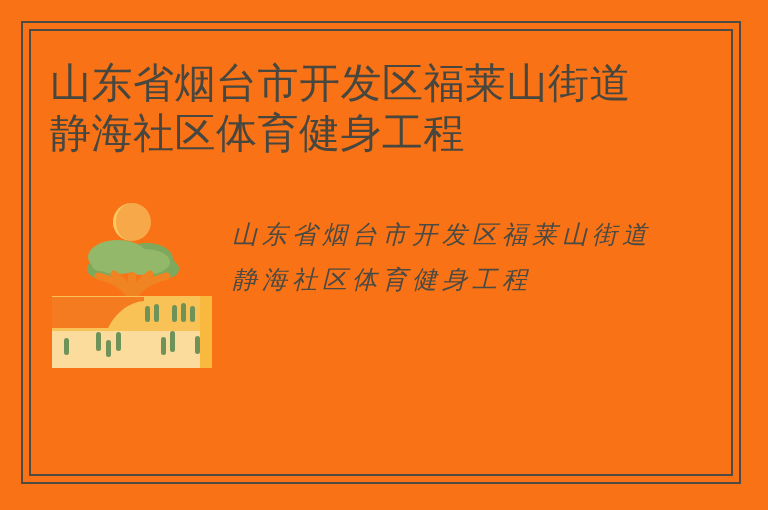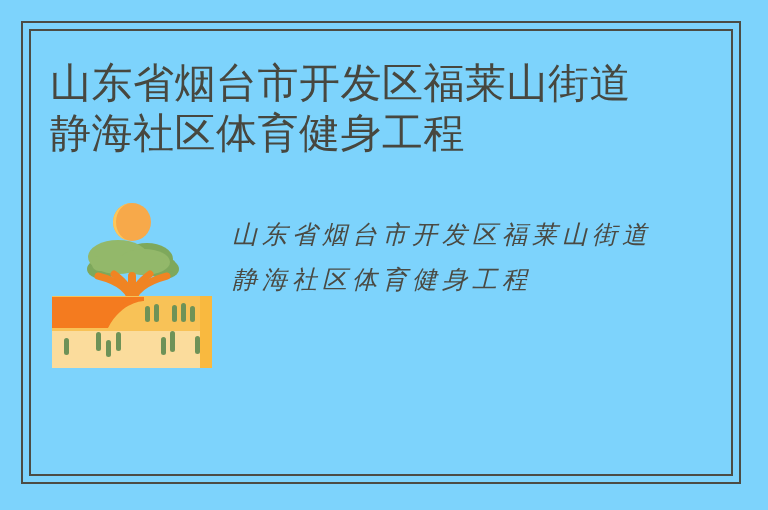--- a/index.html
+++ b/index.html
@@ -11,21 +11,21 @@
     height: 510px;
     background: #fdfdf5;
     font-family: "Liberation Sans", sans-serif;
     overflow: hidden;
   }
 
   #poster {
     position: relative;
     width: 768px;
     height: 510px;
-    background: #7dd3fc;
+    background: #f97316;
     box-sizing: border-box;
   }
 
   
   .frame-outer {
     position: absolute;
     left: 21px;
     top: 21px;
     right: 27px;
     bottom: 26px;

